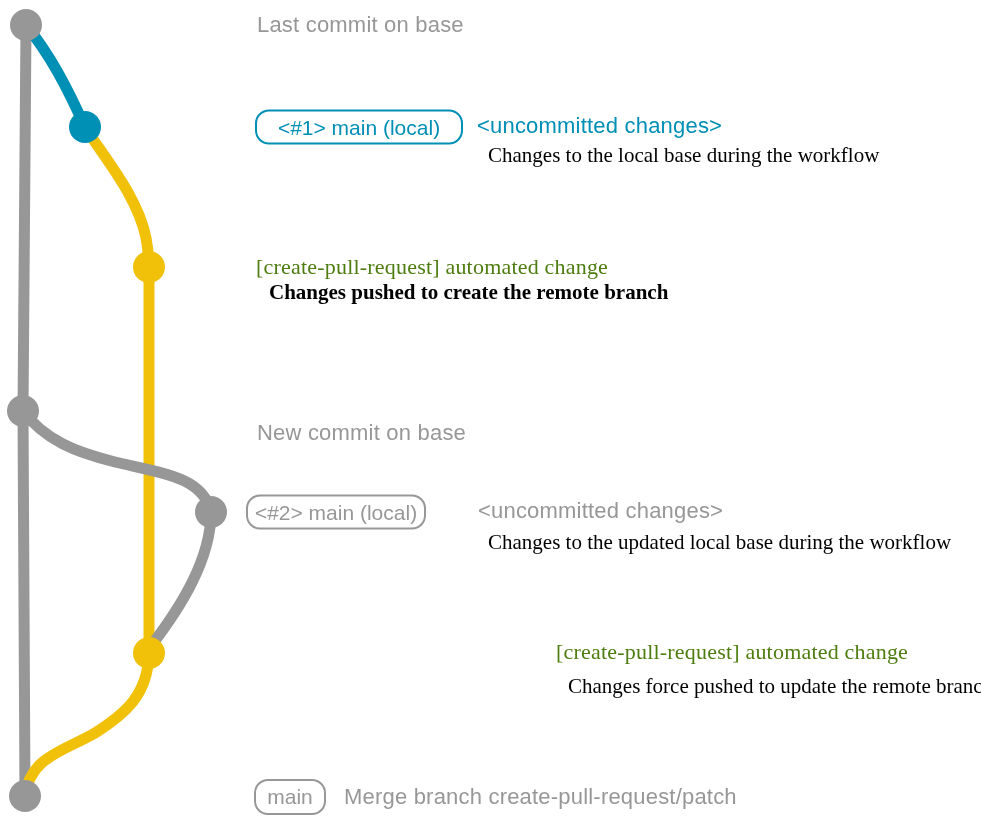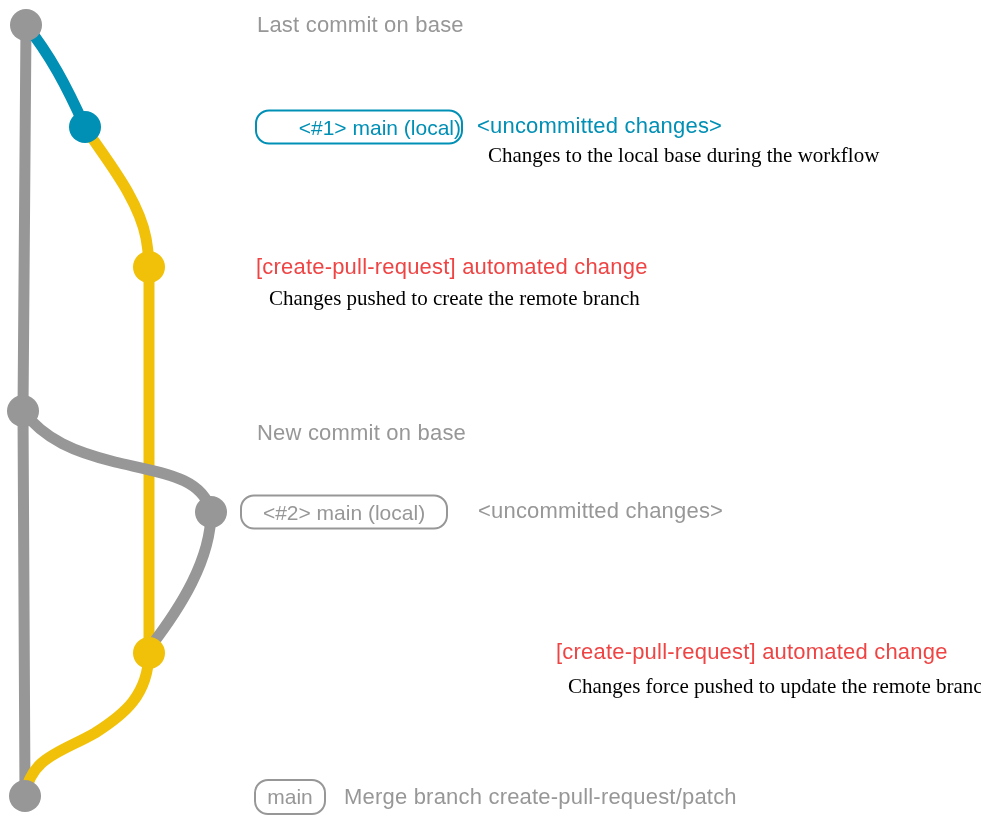--- a/index.html
+++ b/index.html
@@ -43,22 +43,22 @@
     align-items: center;
     justify-content: center;
     box-sizing: border-box;
     border: 2px solid;
     border-radius: 14px;
     background: #ffffff;
     font-size: 21px;
     white-space: nowrap;
   }
   .c-gray   { color: #979797; border-color: #979797; }
-  .c-blue   { color: #008fb5; border-color: #008fb5; justify-content: flex-end; }
-  .c-yellow { color: #ef4444; border-color: #f1c109; }
+  .c-blue   { color: #008fb5; border-color: #008fb5; }
+  .c-yellow { color: #4d7c0f; border-color: #f1c109; font-family: Liberation Serif, serif; }
 </style>
 </head>
 <body>
 
 <div class="canvas">
 
   <svg class="graph-svg" width="250" height="827" viewBox="0 0 250 827">
 
     <path d="M 26 25 L 23 411 L 25 796" fill="none" stroke="#979797" stroke-width="11" stroke-linecap="round" stroke-linejoin="round"></path>
 
@@ -83,28 +83,29 @@
 
   <div class="msg c-gray" style="left:257px; top:25px;">Last commit on base</div>
 
   <div class="pill c-blue" style="left:255px; top:127px; width:208px; height:35px;">
     <span>&lt;#1&gt; main (local)</span>
   </div>
   <div class="msg c-blue" style="left:477px; top:126px;">&lt;uncommitted changes&gt;</div>
   <div class="note" style="left:488px; top:155px;">Changes to the local base during the workflow</div>
 
   <div class="msg c-yellow" style="left:256px; top:267px;">[create-pull-request] automated change</div>
-  <div class="note" style="left:269px; top:298px;">Changes pushed to create the remote branch</div>
+  <div class="note" style="left:269px; top:292px;font-weight:bold;">Changes pushed to create the remote branch</div>
 
   <div class="msg c-gray" style="left:257px; top:433px;">New commit on base</div>
 
-  <div class="pill c-gray" style="left:240px; top:512px; width:208px; height:35px;">
+  <div class="pill c-gray" style="left:246px; top:512px; width:180px; height:35px;">
     <span>&lt;#2&gt; main (local)</span>
   </div>
   <div class="msg c-gray" style="left:478px; top:511px;">&lt;uncommitted changes&gt;</div>
+  <div class="note" style="left:488px; top:542px;">Changes to the updated local base during the workflow</div>
 
   <div class="msg c-yellow" style="left:556px; top:652px;">[create-pull-request] automated change</div>
   <div class="note" style="left:568px; top:686px;">Changes force pushed to update the remote branch</div>
 
   <div class="pill c-gray" style="left:254px; top:797px; width:72px; height:36px;">
     <span>main</span>
   </div>
   <div class="msg c-gray" style="left:344px; top:797px;">Merge branch create-pull-request/patch</div>
 
 </div>

